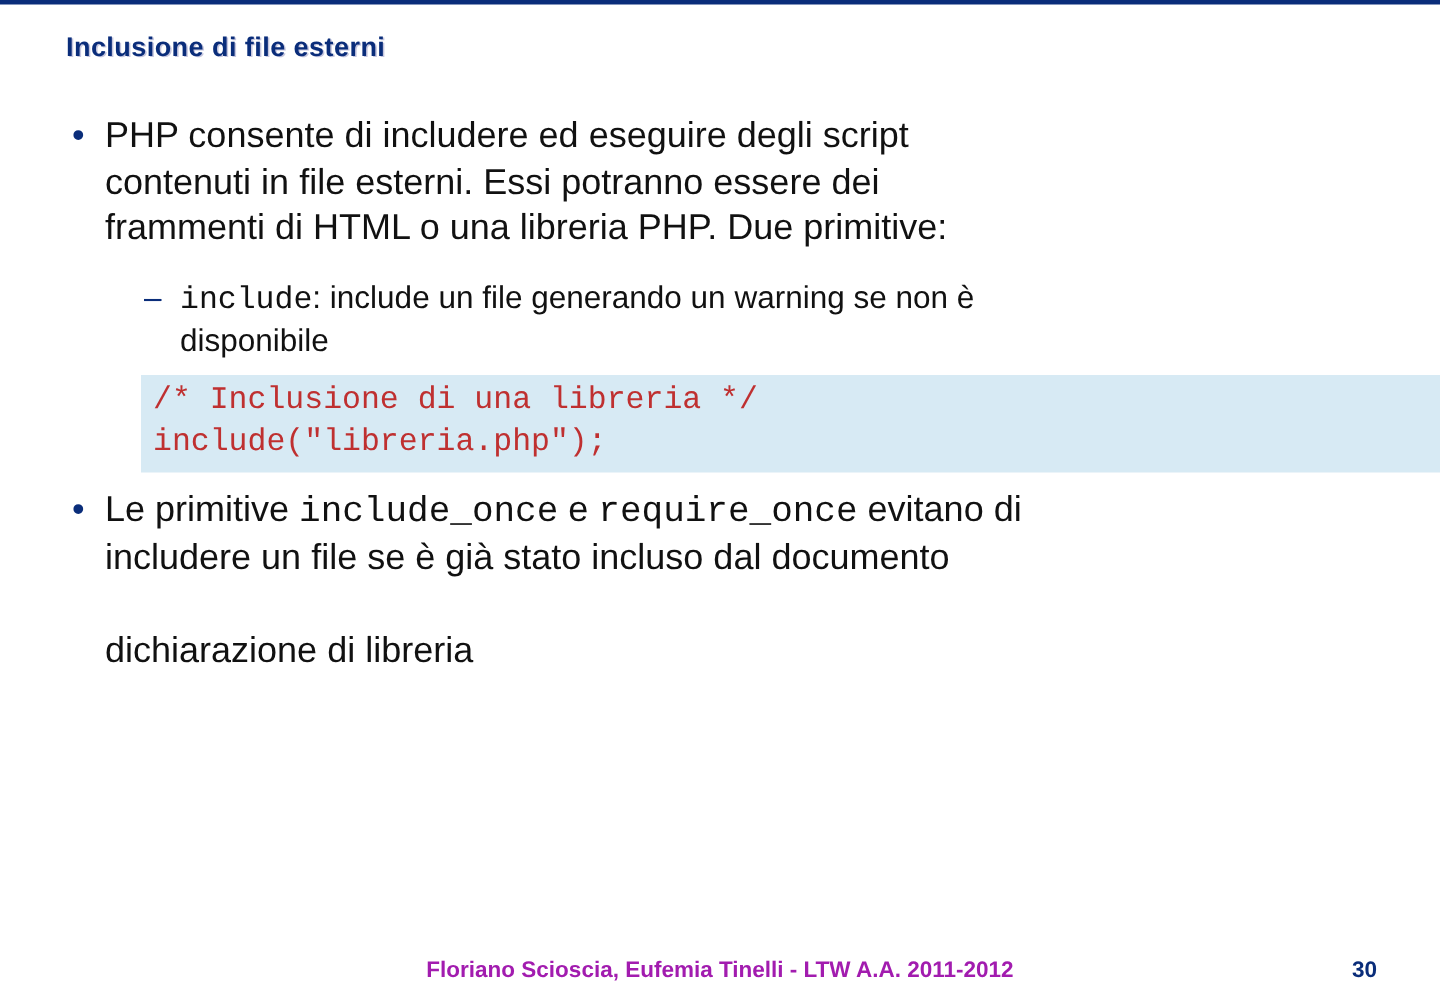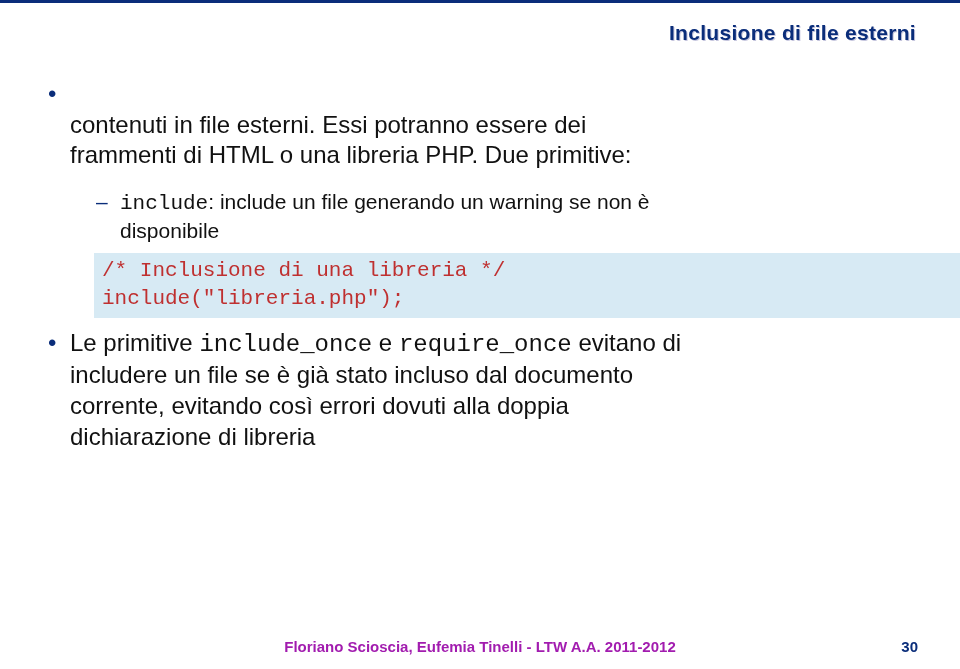--- a/index.html
+++ b/index.html
@@ -10,23 +10,23 @@
     position: relative;
   }
   .slide {
     width: 960px;
     height: 669px;
     padding: 18px 44px 0 44px;
     position: relative;
     border-top: 3px solid #0a2d7a;
   }
   .title {
-    text-align: right;
+    text-align: left;
     color: #0a2d7a;
-    font-size: 21px;
+    font-size: 18px;
     font-weight: bold;
     text-shadow: 1px 1px 0 rgba(160,160,200,0.6);
     margin-bottom: 34px;
     letter-spacing: 0.3px;
   }
   ul.top {
     list-style: none;
     padding-left: 0;
   }
   ul.top > li {
@@ -99,37 +99,37 @@
   }
 </style>
 </head>
 <body>
 
 <div class="slide">
   <div class="title">Inclusione di file esterni</div>
 
   <ul class="top">
     <li>
-      <br>
+      <span>PHP consente di includere ed eseguire degli script</span><br>
       <span>contenuti in file esterni. Essi potranno essere dei</span><br>
       <span>frammenti di HTML o una libreria PHP. Due primitive:</span>
       <ul class="sub">
         <li>
           <span class="mono">include</span><span>: include un file generando un warning se non è</span><br>
           <span>disponibile</span>
         </li>
       </ul>
       <div class="codebox">
         <div>/* Inclusione di una libreria */</div>
         <div>include("libreria.php");</div>
       </div>
     </li>
     <li>
       <span>Le primitive </span><span class="mono">include_once</span><span> e </span><span class="mono">require_once</span><span> evitano di</span><br>
       <span>includere un file se è già stato incluso dal documento</span><br>
-      <span>corrente, evitando così errori dovuti alla doppia</span><br>
+      <br>
       <span>dichiarazione di libreria</span>
     </li>
   </ul>
 
   <div class="footer">Floriano Scioscia, Eufemia Tinelli - LTW A.A. 2011-2012</div>
   <div class="pagenum">30</div>
 </div>
 
 </body></html>

